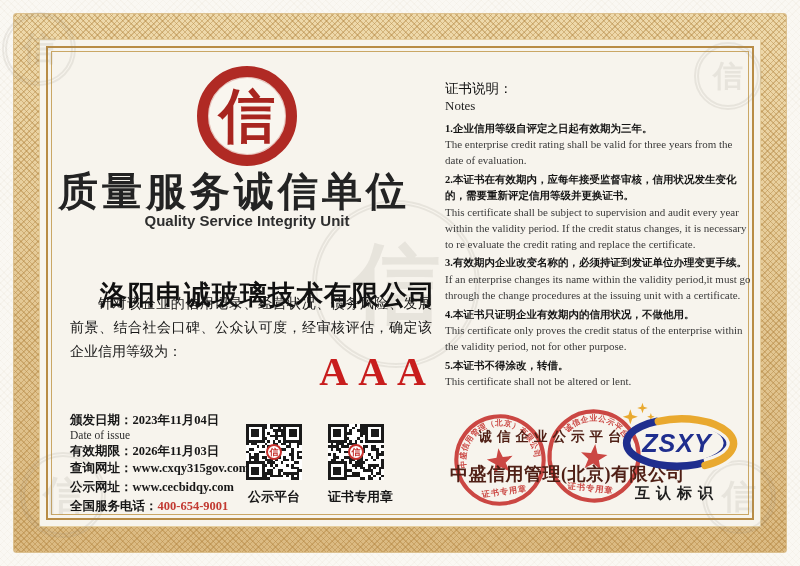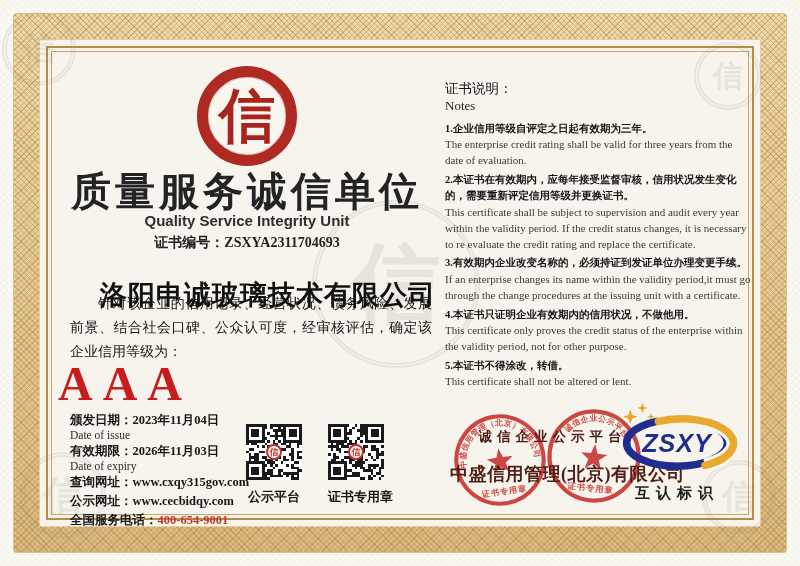--- a/index.html
+++ b/index.html
@@ -30,34 +30,34 @@
   .wm-c{left:312px;top:200px;width:158px;height:158px;font-size:88px;}
   .wm-bl{left:20px;top:452px;width:76px;height:76px;font-size:40px;}
   .wm-br{left:702px;top:460px;width:64px;height:64px;font-size:34px;}
   
   .emblem{position:absolute;z-index:3;left:197px;top:66px;width:78px;height:78px;
           border:11px solid #b02a24;border-radius:50%;background:#f9f6ef;
           display:flex;align-items:center;justify-content:center;
           box-shadow:inset 0 0 0 1px rgba(176,42,36,.25);}
   .emblem span{font-size:56px;line-height:1;font-weight:bold;color:#a8251f;
           transform:scaleY(1.05);}
-  .title{position:absolute;z-index:3;left:58px;top:164px;width:378px;text-align:center;
+  .title{position:absolute;z-index:3;left:58px;top:164px;width:378px;text-align:left;
          font-size:40px;font-weight:bold;color:#232323;letter-spacing:4px;white-space:nowrap;}
   .subtitle{position:absolute;z-index:3;left:58px;top:212px;width:378px;text-align:center;
          font-family:"Liberation Sans","DejaVu Sans",sans-serif;
          font-size:15px;font-weight:bold;color:#2e2e2e;}
   .certno{position:absolute;z-index:3;left:58px;top:234px;width:378px;text-align:center;
          font-size:14px;font-weight:bold;color:#222;}
   .company{position:absolute;z-index:3;left:58px;top:256px;width:378px;text-align:right;
          font-size:27px;font-weight:bold;color:#111;letter-spacing:1px;white-space:nowrap;margin-top:21px;}
   .body-par{position:absolute;z-index:3;left:70px;top:292px;width:362px;
          font-size:14px;line-height:24px;color:#181818;text-indent:2em;
          font-weight:500;text-align:justify;}
-  .rating{position:absolute;z-index:3;left:58px;top:352px;width:378px;text-align:left;
-         font-size:48px;font-weight:bold;color:#c81d1d;letter-spacing:10px;line-height:1;margin-top:8px;}
+  .rating{position:absolute;z-index:3;left:58px;top:352px;width:378px;text-align:right;
+         font-size:40px;font-weight:bold;color:#c81d1d;letter-spacing:10px;line-height:1;}
   .issue{position:absolute;z-index:3;left:70px;top:412px;width:185px;color:#161616;}
   .issue .zh{font-size:12.5px;font-weight:bold;white-space:nowrap;}
   .issue .en{font-size:11.5px;color:#2b2b2b;margin:0 0 2px 0;}
   .issue .row{margin-bottom:2px;white-space:nowrap;font-size:12.5px;font-weight:bold;}
   .issue .phone{color:#c23a32;}
   
   .qr{position:absolute;z-index:3;width:56px;text-align:center;}
   .qr1{left:246px;top:424px;} .qr2{left:328px;top:424px;}
   .qr .mat{position:relative;width:56px;height:56px;background:#fff;}
   .qr .mat svg{width:56px;height:56px;display:block;}
@@ -113,32 +113,28 @@
     </div>
   <div class="wm wm-br">
       <span>信</span>
     </div>
 
   <div class="emblem">
     <span>信</span>
   </div>
   <div class="title">质量服务诚信单位</div>
   <div class="subtitle">Quality Service Integrity Unit</div>
-  <div class="certno">
-    <span>证书编号：</span><span>ZSXYA2311704693</span>
-  </div>
   <div class="company">洛阳申诚玻璃技术有限公司</div>
   <div class="body-par">针对该企业的信用记录、经营状况、债务风险、发展前景、结合社会口碑、公众认可度，经审核评估，确定该企业信用等级为：</div>
   <div class="rating">AAA</div>
 
   <div class="issue">
     <div class="zh"><span>颁发日期：</span><span>2023年11月04日</span></div>
     <div class="en">Date of issue</div>
     <div class="zh"><span>有效期限：</span><span>2026年11月03日</span></div>
-    <div class="en">Date of expiry</div>
     <div class="row"><span>查询网址：</span><span>www.cxqy315gov.com</span></div>
     <div class="row"><span>公示网址：</span><span>www.cecbidqy.com</span></div>
     <div class="row"><span>全国服务电话：</span><span class="phone">400-654-9001</span></div>
   </div>
 
   <div class="qr qr1">
     <div class="mat">
       <div id="qr1">
           <svg viewBox="0 0 21 21" shape-rendering="crispEdges" fill="#1a1a1a">
             <rect x="0" y="0" width="1" height="1"></rect>

